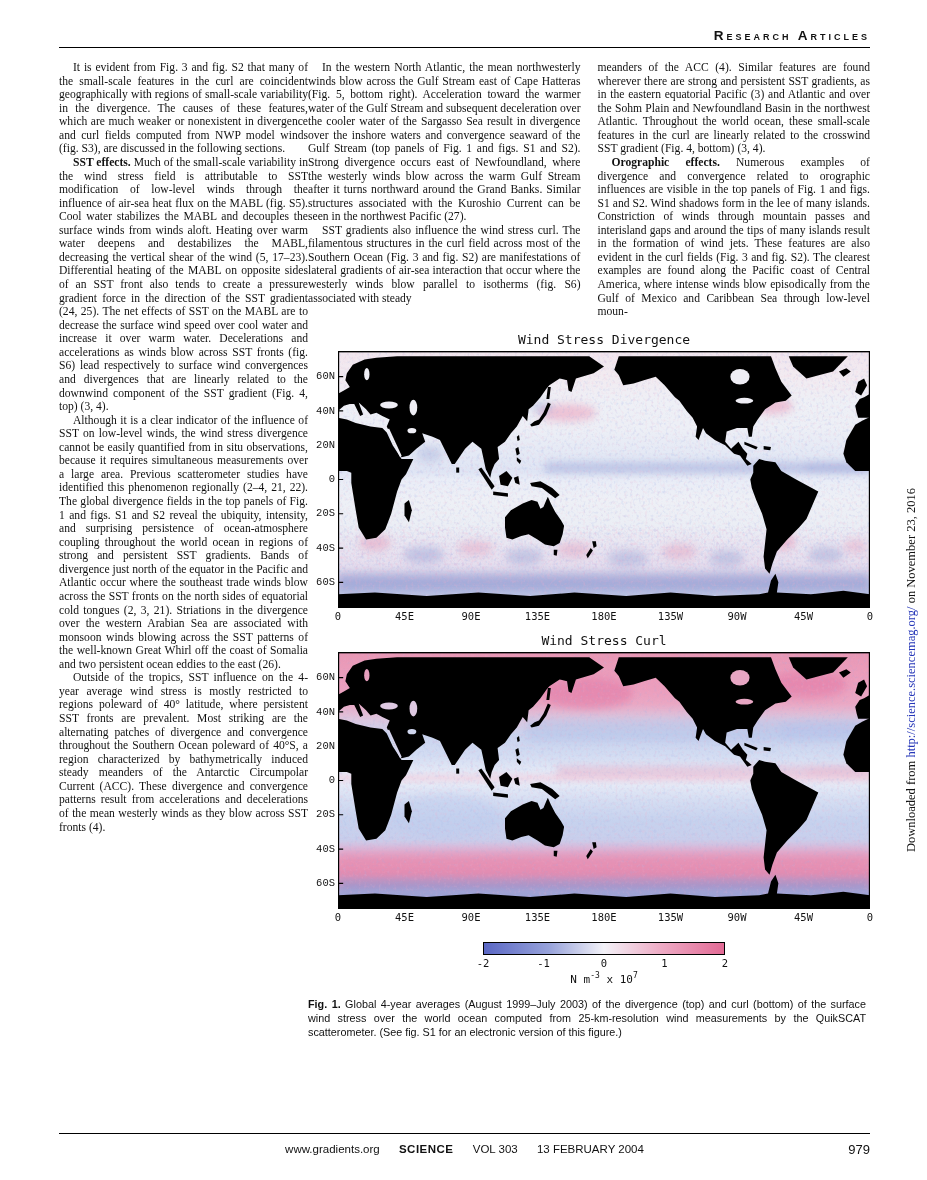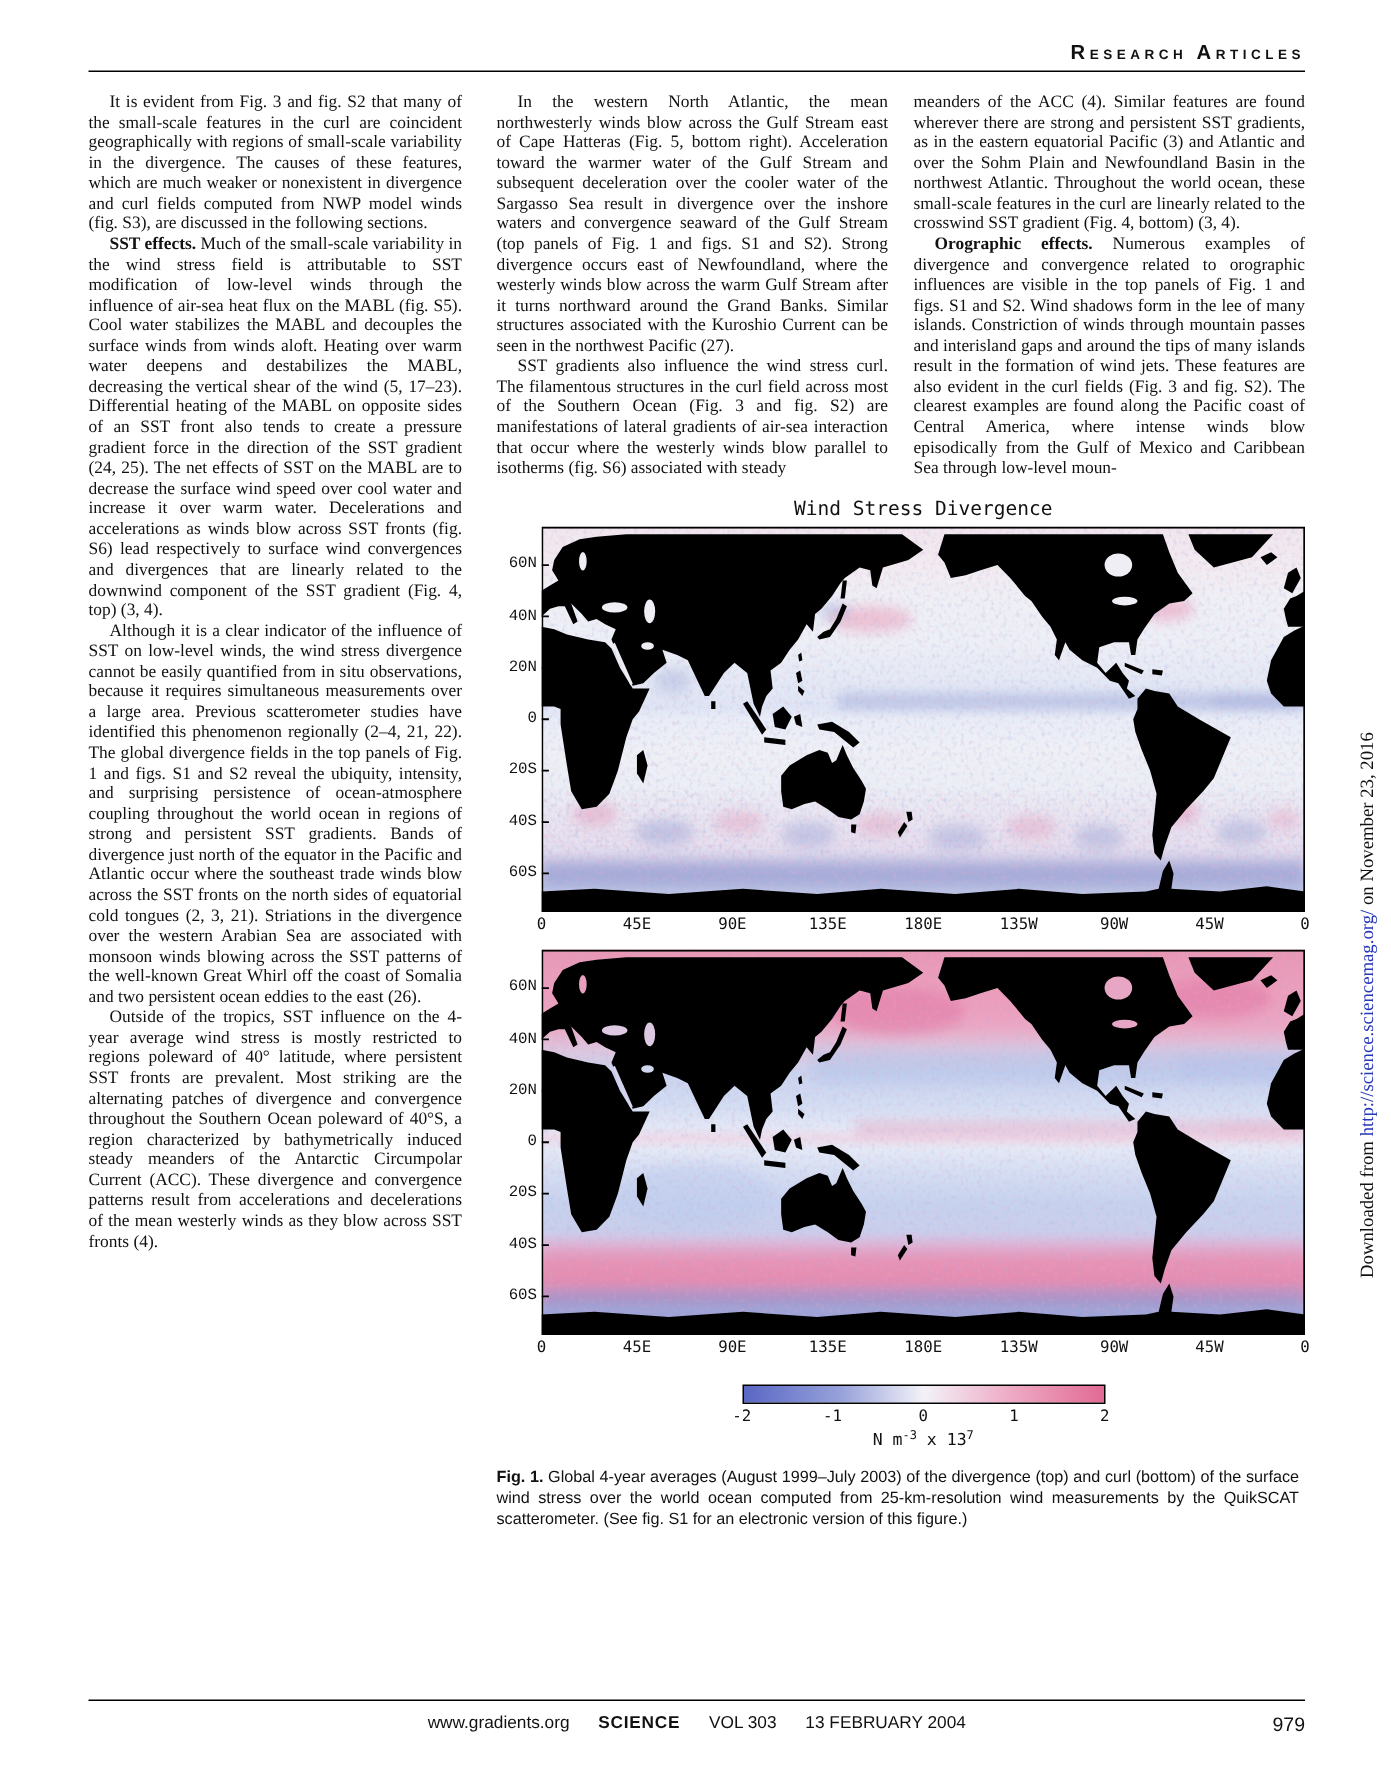--- a/index.html
+++ b/index.html
@@ -9,21 +9,21 @@
     font-family:"Liberation Serif",serif;color:#111;overflow:hidden;
   }
   
   .hdr{ text-align:right; }
   .hdr .sect{
     font-family:"Liberation Sans",sans-serif;font-weight:bold;font-size:13.5px;
     font-variant:small-caps;letter-spacing:3px;padding-left:48px;
   }
   .hdr-rule{border:none;border-top:1.7px solid #000;margin:3px 0 13px 0;}
   
-  .content{display:flex;gap:23px;}
+  .content{display:flex;gap:0;}
   .colA{width:249px;flex:none;}
   .rightzone{flex:1;min-width:0;}
   .textrow{display:flex;gap:17px;justify-content:flex-end;}
   .textrow .tcol{flex:1;min-width:0;}
   .bodytext{font-size:11.6px;line-height:1.17;text-align:justify;}
   .bodytext p{margin:0;text-indent:14px;}
   .bodytext p b{font-weight:bold;}
   
   .figure{margin-top:13px;}
   .map-title{
@@ -246,20 +246,21 @@
           <span class="xlab" style="left:37.5%">135E</span>
           <span class="xlab" style="left:50%">180E</span>
           <span class="xlab" style="left:62.5%">135W</span>
           <span class="xlab" style="left:75%">90W</span>
           <span class="xlab" style="left:87.5%">45W</span>
           <span class="xlab" style="left:100%">0</span>
         </div>
       </div>
 
       <div class="map-block" style="margin-top:8px">
+        <div class="map-title">Wind Stress Curl</div>
         <div class="map-wrap">
           <svg class="map" viewBox="0 0 360 150" preserveAspectRatio="none">
             <rect width="360" height="150" fill="url(#curlGrad)"></rect>
             <g filter="url(#soft)">
               <ellipse cx="168" cy="24" rx="32" ry="9" fill="#e27ba5" opacity="0.6"></ellipse>
               <ellipse cx="318" cy="19" rx="26" ry="8" fill="#e27ba5" opacity="0.6"></ellipse>
               <ellipse cx="222" cy="20" rx="22" ry="7" fill="#ea9cbb" opacity="0.45"></ellipse>
               <rect x="128" y="39" width="232" height="13" fill="#b3c3ea" opacity="0.5"></rect>
               <rect x="300" y="41" width="60" height="10" fill="#b3c3ea" opacity="0.4"></rect>
               <rect x="148" y="67.5" width="212" height="4" fill="#e896b6" opacity="0.55"></rect>
@@ -306,21 +307,21 @@
 
       <div class="cbar-zone">
         <div class="cbar"></div>
         <div class="cbar-ticks">
           <span style="left:0%">-2</span>
           <span style="left:25%">-1</span>
           <span style="left:50%">0</span>
           <span style="left:75%">1</span>
           <span style="left:100%">2</span>
         </div>
-        <div class="cbar-unit"><span>N m</span><sup>-3</sup><span> x 13</span><sup>7</sup></div>
+        <div class="cbar-unit"><span>N m</span><sup>-3</sup><span> x 10</span><sup>7</sup></div>
       </div>
 
       <p class="caption"><b>Fig. 1.</b> <span>Global 4-year averages (August 1999–July 2003) of the divergence (top) and curl (bottom) of the surface wind stress over the world ocean computed from 25-km-resolution wind measurements by the QuikSCAT scatterometer. (See fig. S1 for an electronic version of this figure.)</span></p>
     </div>
   </div>
 </div>
 
 <div class="footer">
   <span class="seg">www.gradients.org</span>
   <span class="seg jname">SCIENCE</span>

